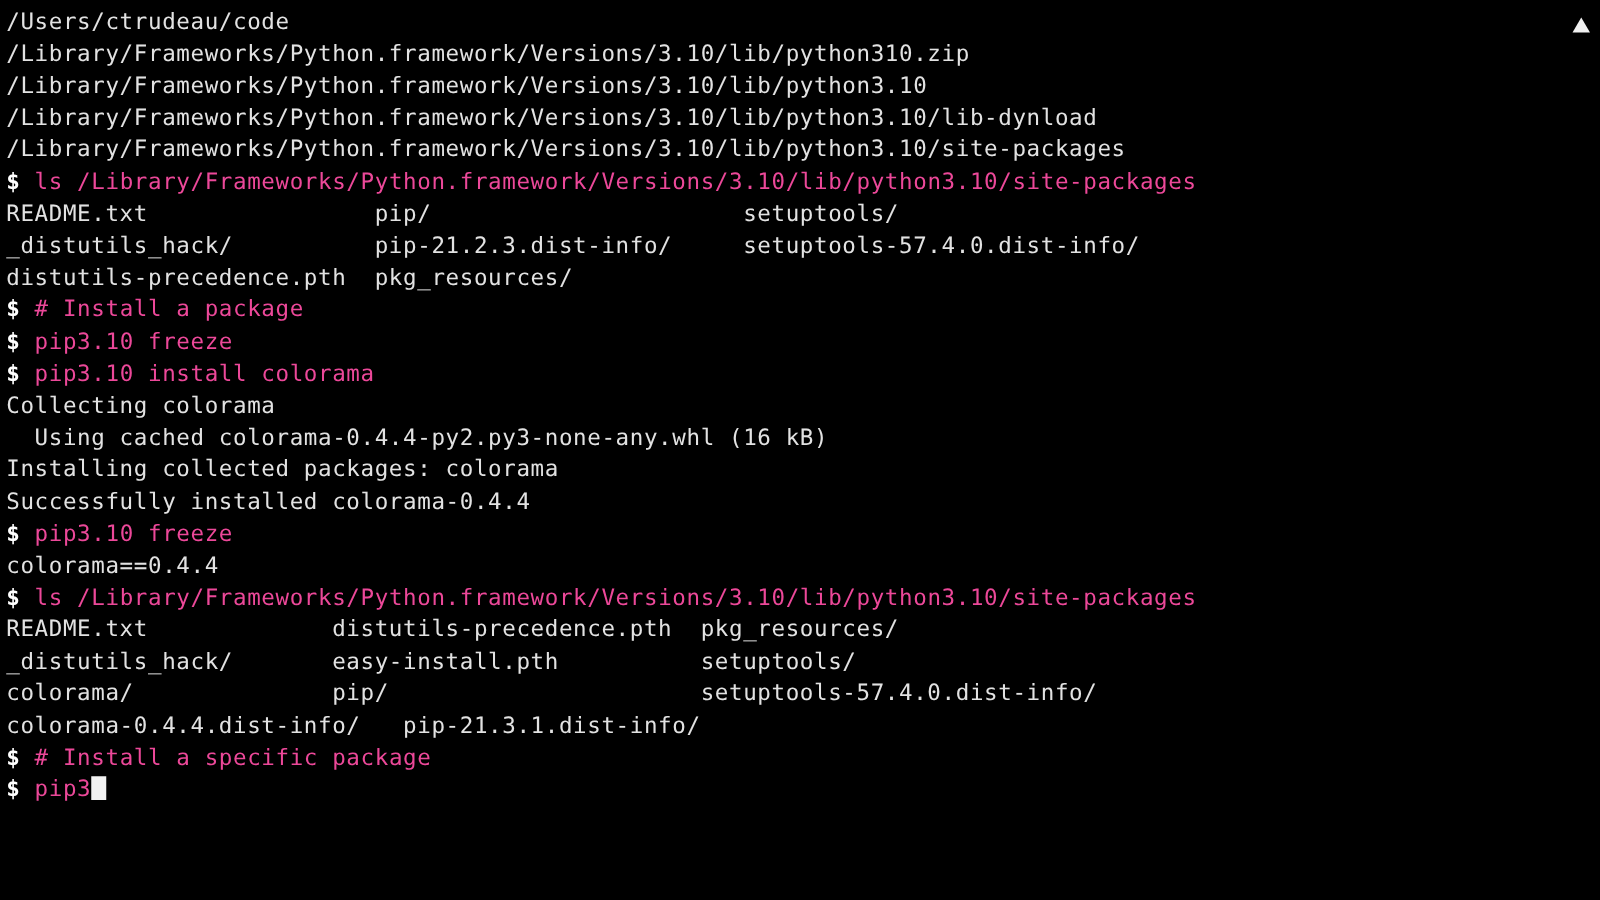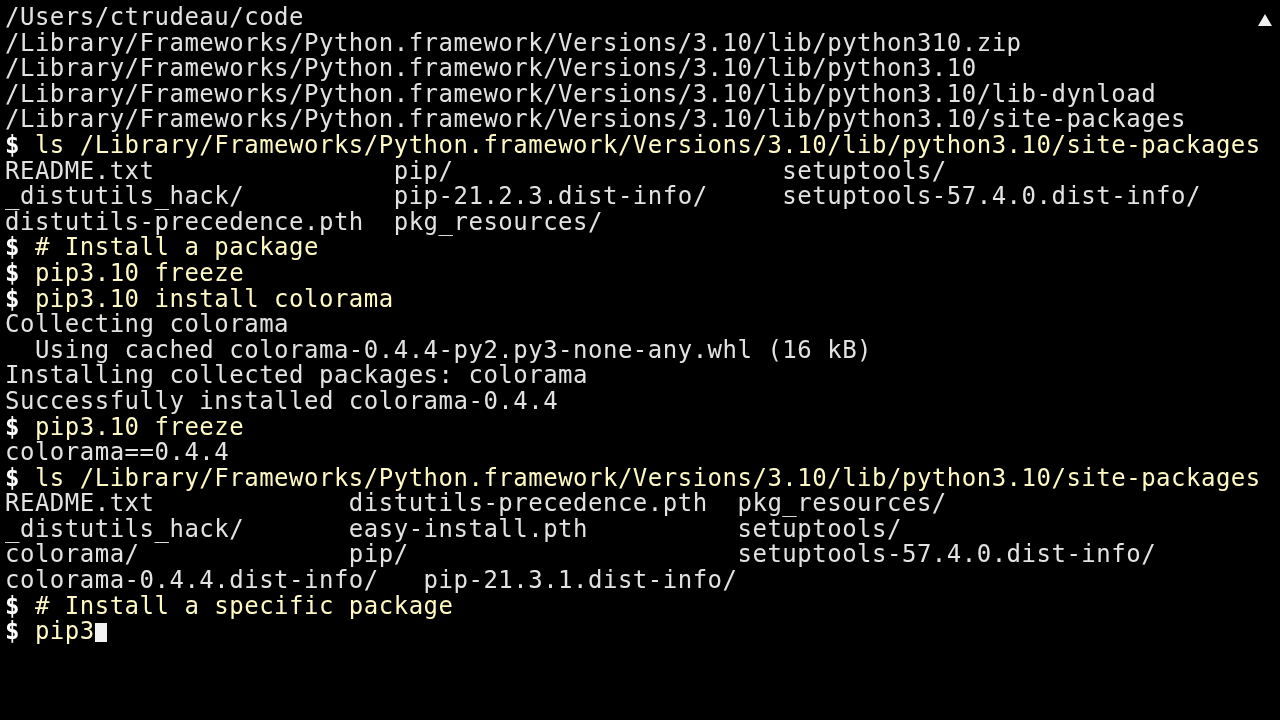--- a/index.html
+++ b/index.html
@@ -9,41 +9,41 @@
     width: 1280px;
     height: 720px;
     overflow: hidden;
   }
   #terminal {
     position: relative;
     width: 1280px;
     height: 720px;
     background: #000000;
     font-family: "DejaVu Sans Mono", "Liberation Mono", monospace;
-    font-size: 24px;
+    font-size: 18px;
     line-height: 25.6px;
     color: #e6e6e6;
     padding: 5px 16px 0 5px;
     box-sizing: border-box;
     letter-spacing: 0.5px;
   }
   .screen {
     white-space: pre;
     font-variant-ligatures: none;
   }
   .line {
     height: 25.6px;
     white-space: pre;
   }
   .prompt {
     color: #ffffff;
     font-weight: bold;
   }
   .cmd {
-    color: #fef9c3;
+    color: #ec4899;
   }
   .out {
     color: #e2e2e2;
   }
   .cursor {
     display: inline-block;
     width: 12px;
     height: 19px;
     background: #f2f2f2;
     vertical-align: -3px;

